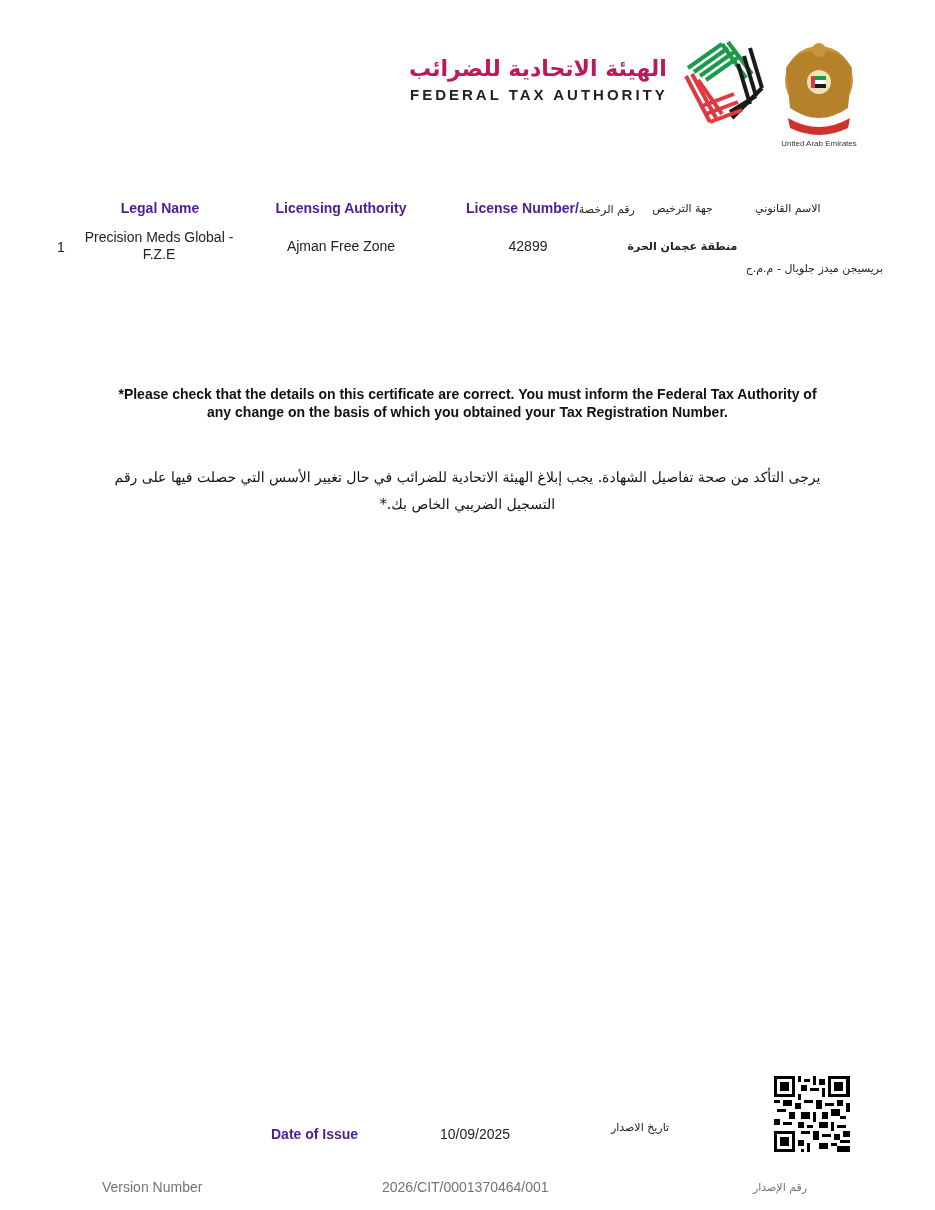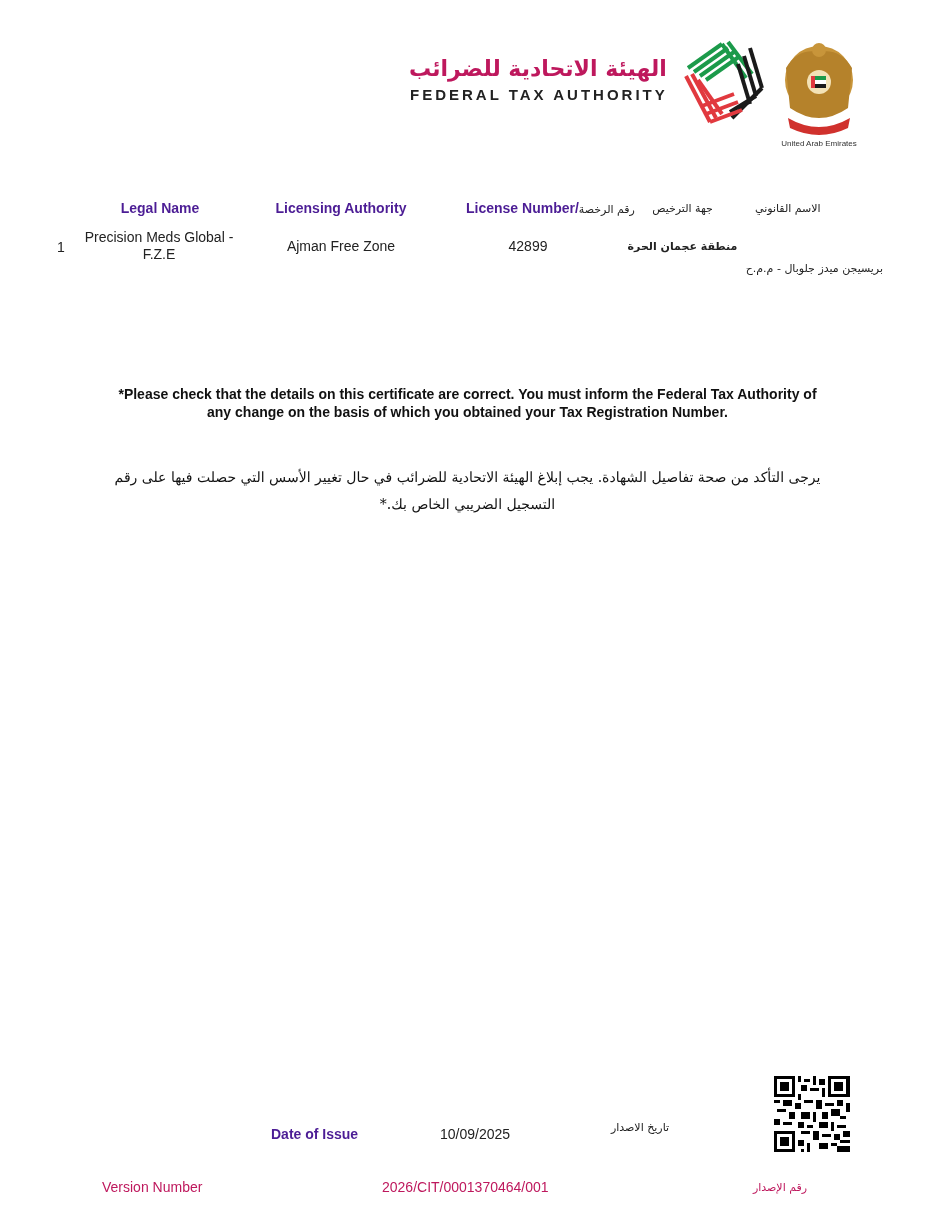--- a/index.html
+++ b/index.html
@@ -5,21 +5,21 @@
   html, body { margin:0; padding:0; background:#ffffff; }
   body { width:935px; height:1210px; position:relative; overflow:hidden;
          font-family:"Liberation Sans", sans-serif; color:#111; }
   .abs { position:absolute; }
   .hdr { font-weight:bold; font-size:14px; color:#4c1d95; }
   .ar-hdr { font-size:11px; color:#222; font-family:"DejaVu Sans", sans-serif; }
   .cell { font-size:14px; color:#222; text-align:center; }
   .ar-cell { font-size:11px; color:#222; font-family:"DejaVu Sans", sans-serif; }
   .notice-en { font-weight:bold; font-size:14px; text-align:center; line-height:18px; color:#111; }
   .notice-ar { font-size:15px; text-align:center; line-height:27px; direction:rtl; color:#111; font-family:"DejaVu Serif", serif; }
-  .grey { color:#be185d; }
+  .grey { color:#737373; }
   .fta-ar { font-size:22px; font-weight:bold; direction:rtl; color:#be185d; font-family:"DejaVu Sans", sans-serif; letter-spacing:1px; }
   .fta-en { font-size:15px; font-weight:bold; letter-spacing:3px; color:#222; }
 </style>
 </head>
 <body>
 
 <div class="abs" style="left:405px; top:38px; width:460px; height:115px;">
   <div class="abs fta-ar" style="left:4px; top:18px; width:258px; text-align:left;">الهيئة الاتحادية للضرائب</div>
   <div class="abs fta-en" style="left:5px; top:48px;">FEDERAL TAX AUTHORITY</div>
 

